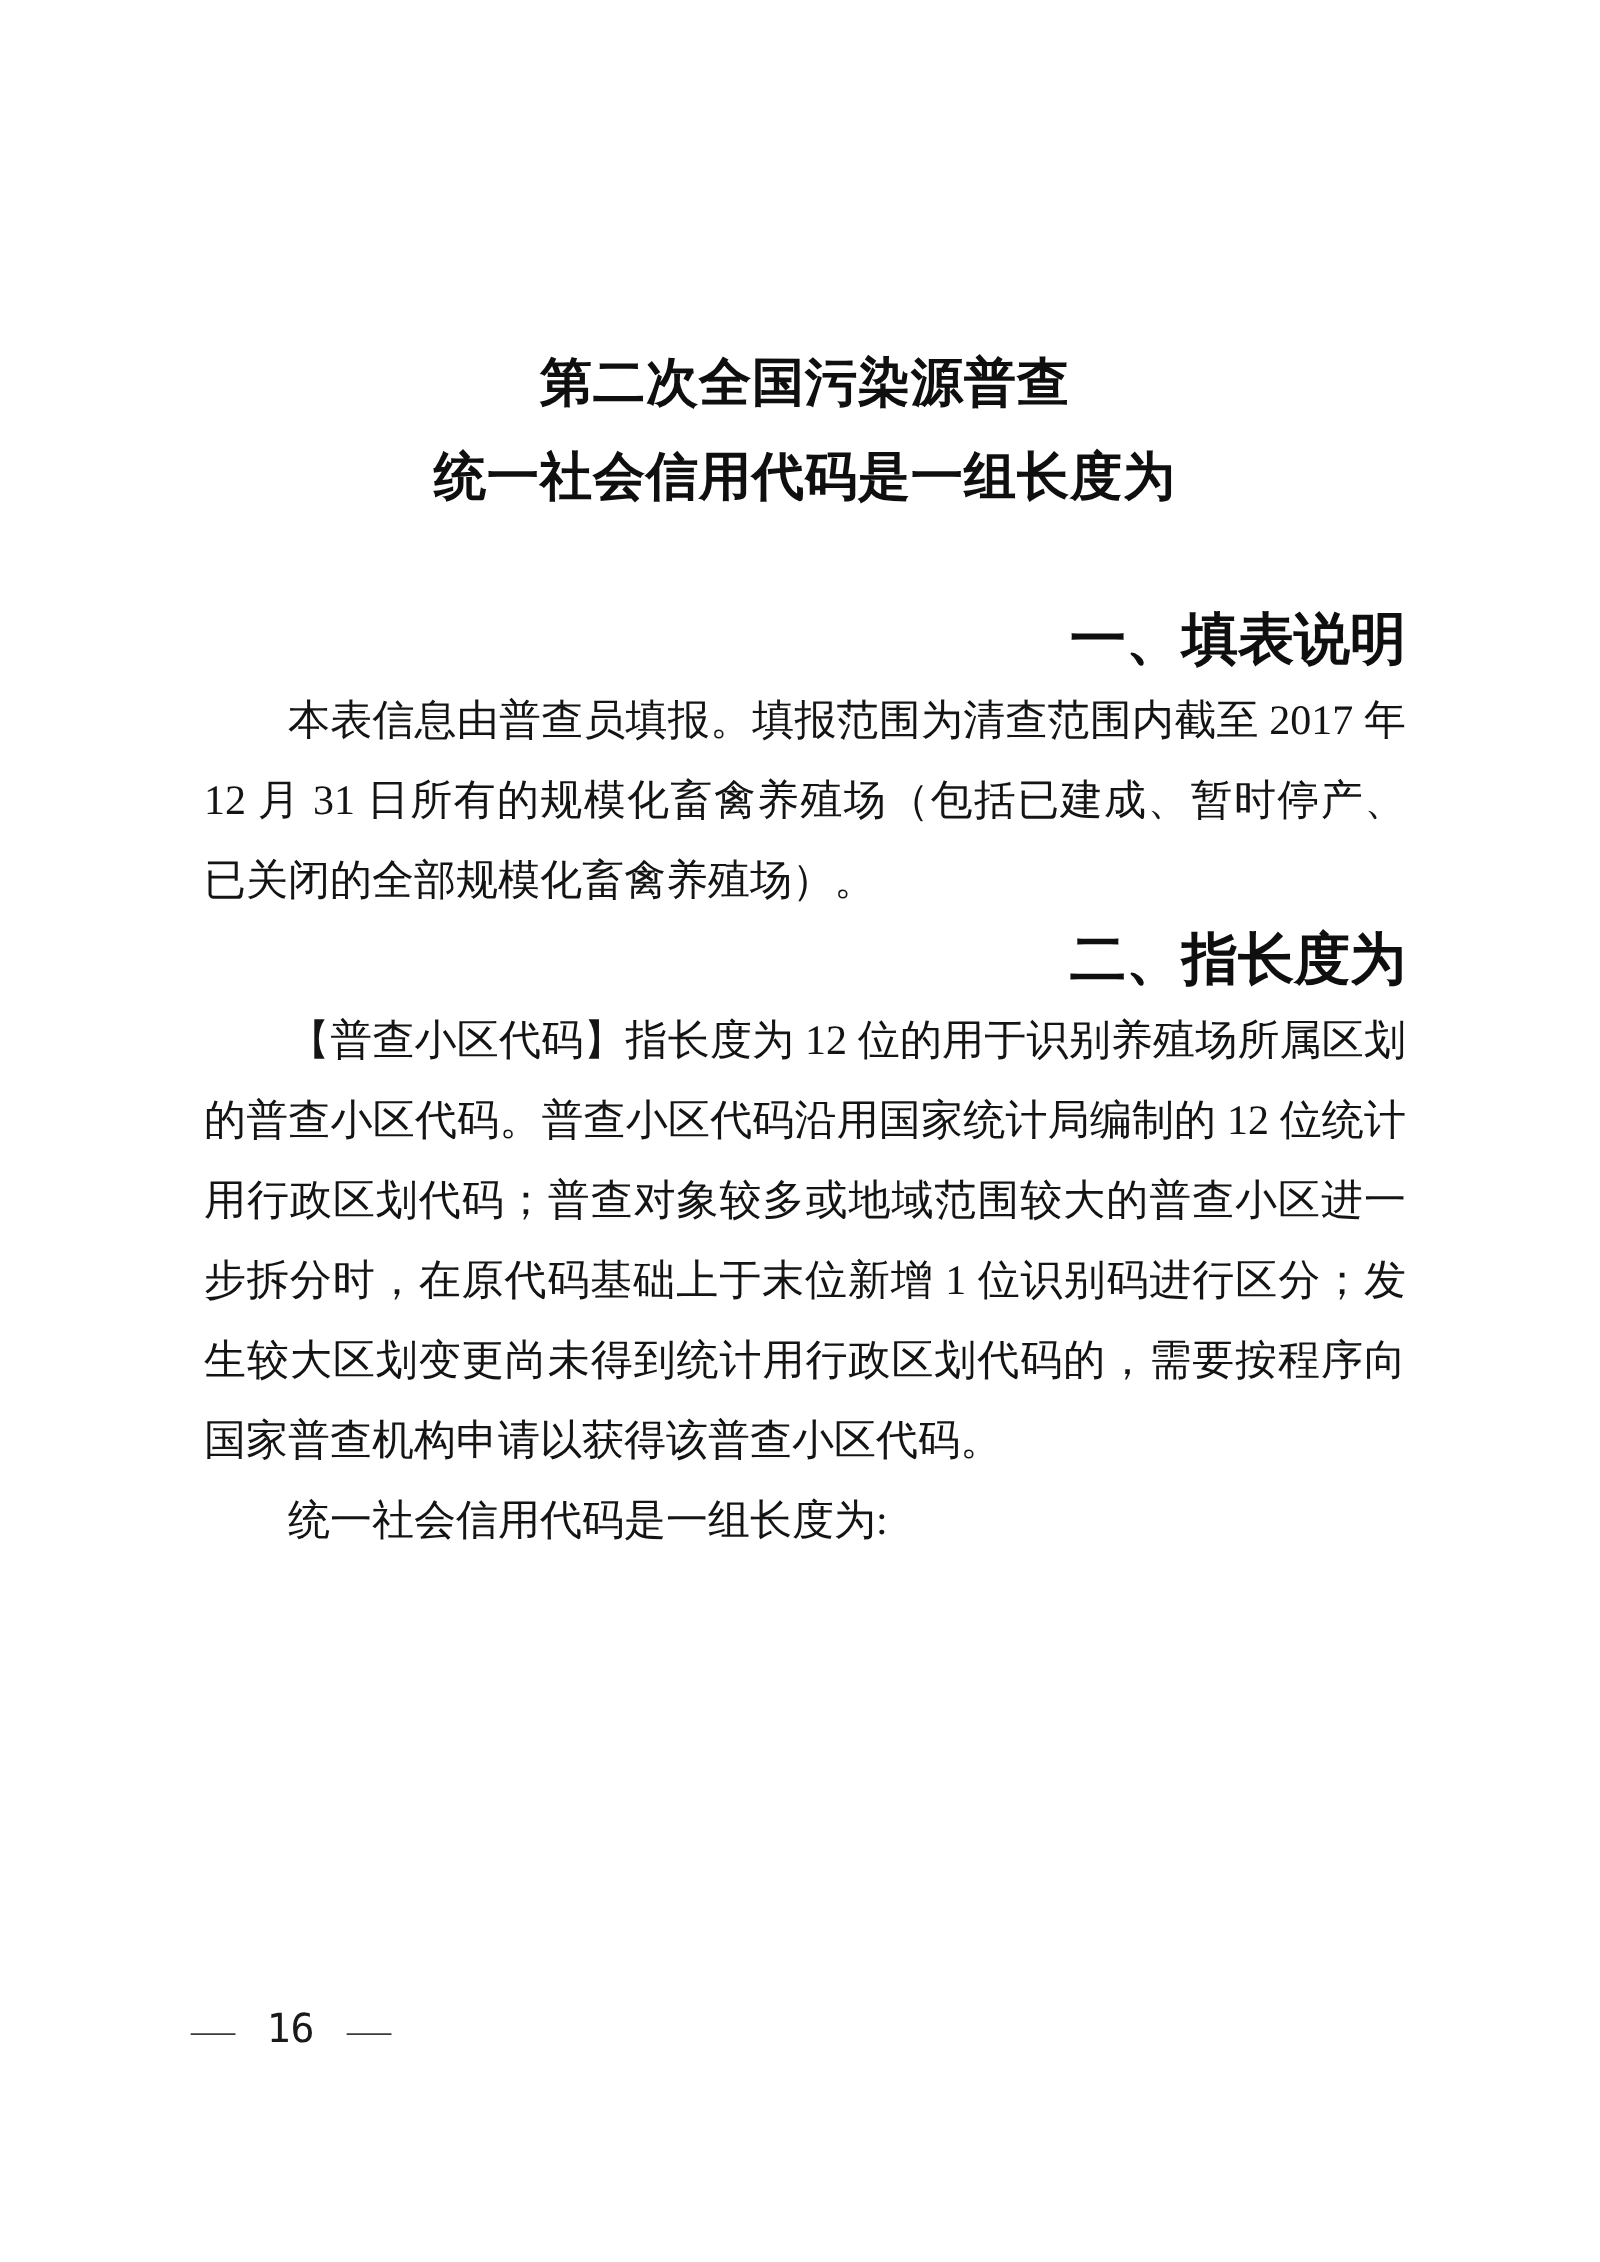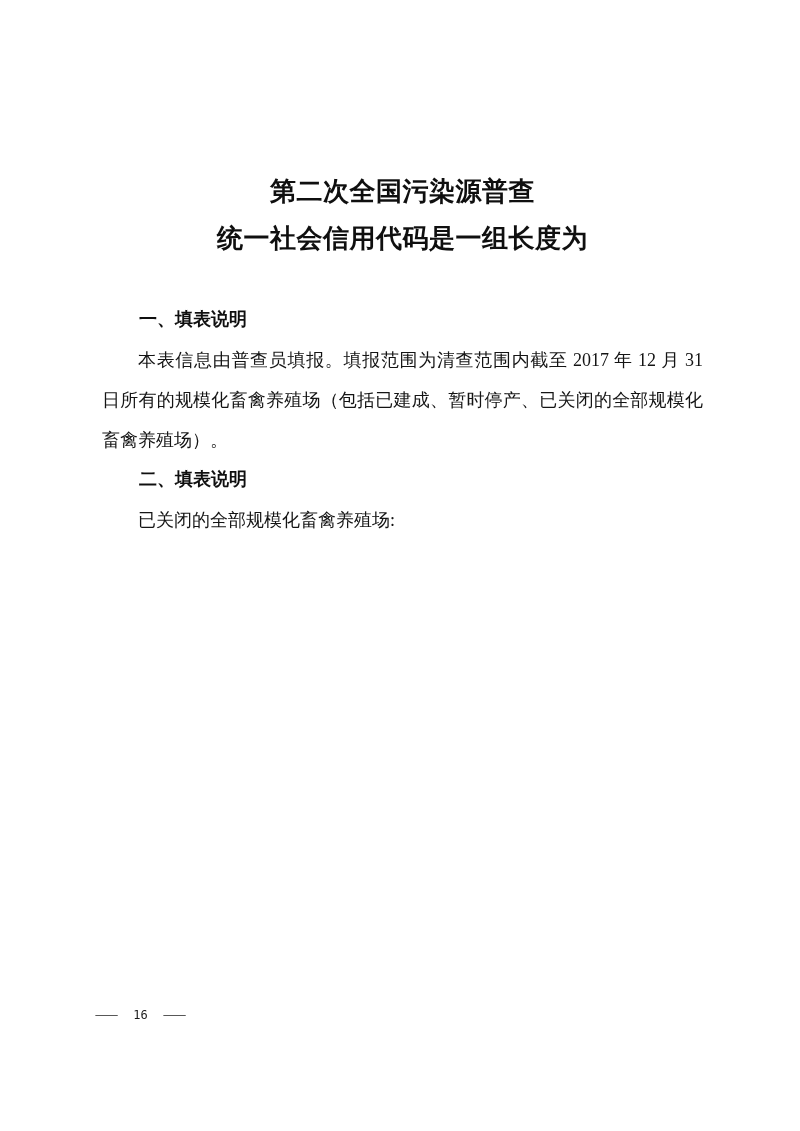--- a/index.html
+++ b/index.html
@@ -29,34 +29,35 @@
     font-family: "Liberation Sans", "DejaVu Sans", sans-serif;
     font-weight: bold;
     font-size: 26px;
     line-height: 47px;
     text-align: center;
     color: #0f0f0f;
     letter-spacing: 0.5px;
   }
 
   .section-heading {
-    font-family: Liberation Mono, monospace;
+    font-family: Liberation Sans, sans-serif;
     font-weight: bold;
-    font-size: 18px;
+    font-size: 28px;
     line-height: 40px;
     padding-left: 37px;
     color: #0f0f0f;
+    text-align: right;
   }
 
   .section-heading.first {
     margin-top: 38px;
   }
 
   .body-para {
-    font-size: 18px;
+    font-size: 21px;
     line-height: 40px;
     text-align: justify;
     text-indent: 2em;
     color: #141414;
   }
 
   .footer {
     position: absolute;
     left: 98px;
     top: 1002px;
@@ -70,44 +71,45 @@
     display: inline-block;
     letter-spacing: 0;
     transform: scaleX(1.3);
     color: #3a3a3a;
   }
 
   .footer .page-num {
     display: inline-block;
     margin: 0 14px;
     font-family: "DejaVu Sans Mono", "Liberation Mono", monospace;
-    font-size: 12px;
+    font-size: 20px;
     color: #1a1a1a;
   }
 </style>
 </head>
 <body>
 
 <div class="page">
 
   <div class="content">
 
     <div class="doc-title">第二次全国污染源普查</div>
 
     <div class="doc-title">统一社会信用代码是一组长度为</div>
 
     <div class="section-heading first">一、填表说明</div>
 
     <p class="body-para">本表信息由普查员填报。填报范围为清查范围内截至 2017 年 12 月 31 日所有的规模化畜禽养殖场（包括已建成、暂时停产、已关闭的全部规模化畜禽养殖场）。</p>
 
-    <div class="section-heading">二、填表说明</div>
+    <div class="section-heading">二、指长度为</div>
+
+    <p class="body-para">【普查小区代码】指长度为 12 位的用于识别养殖场所属区划的普查小区代码。普查小区代码沿用国家统计局编制的 12 位统计用行政区划代码；普查对象较多或地域范围较大的普查小区进一步拆分时，在原代码基础上于末位新增 1 位识别码进行区分；发生较大区划变更尚未得到统计用行政区划代码的，需要按程序向国家普查机构申请以获得该普查小区代码。</p>
 
 
-
-    <p class="body-para">已关闭的全部规模化畜禽养殖场:</p>
+    <p class="body-para">统一社会信用代码是一组长度为:</p>
 
 
   </div>
 
   <div class="footer">
     <span class="dash">—</span>
     <span class="page-num">16</span>
     <span class="dash">—</span>
   </div>
 

